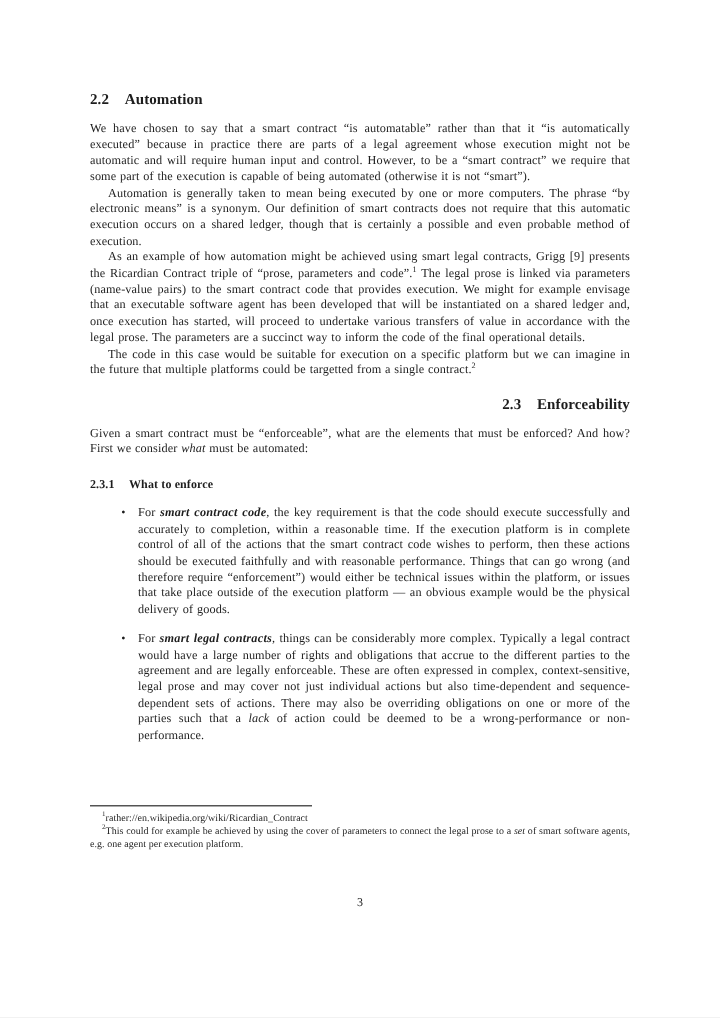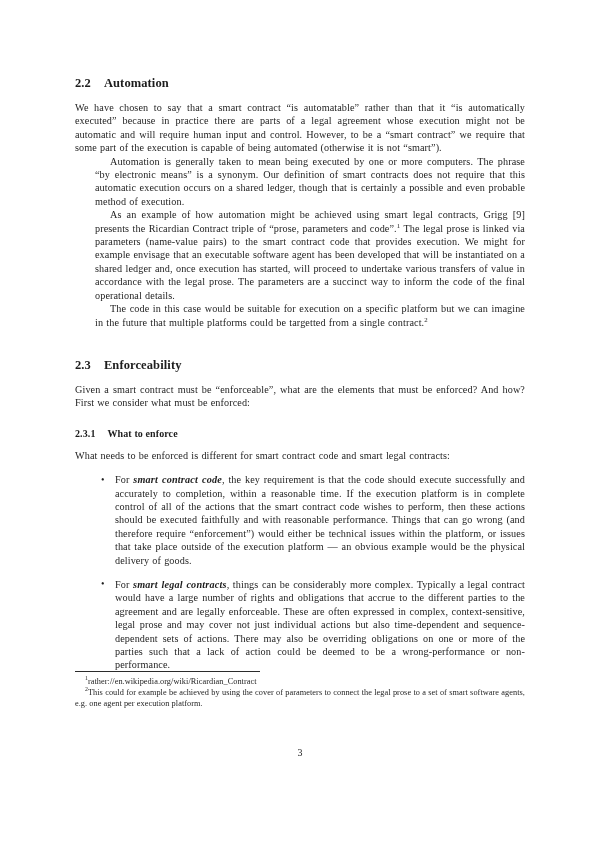--- a/index.html
+++ b/index.html
@@ -19,44 +19,44 @@
     left: 75px;
     width: 450px;
   }
   .sec-heading {
     font-size: 12.5px;
     font-weight: bold;
     margin: 0 0 10px 0;
     letter-spacing: 0.1px;
   }
   .sec-heading .num { margin-right: 13px; }
-  .sec-heading.spaced { margin-top: 29px; }
+  .sec-heading.spaced { margin-top: 14px; text-align: right; }
   .sub-heading {
     font-size: 10px;
     font-weight: bold;
     margin: 18px 0 10px 0;
     letter-spacing: 0.1px;
   }
   .sub-heading .num { margin-right: 12px; }
   p.body {
     margin: 0;
     font-size: 10.2px;
     line-height: 13.4px;
     text-align: justify;
     letter-spacing: 0.1px;
     word-spacing: 0.5px;
   }
-  p.indent { text-indent: 15px; margin-left: 20px; }
+  p.indent { text-indent: 15px; }
   sup.fnmark {
     font-size: 6.8px;
     vertical-align: super;
     line-height: 0;
   }
   .bold-italic { font-weight: bold; font-style: italic; letter-spacing: 0.2px; }
-  .italic { }
+  .italic { font-style: italic; }
   ul.bullets {
     list-style: none;
     margin: 11px 0 0 0;
     padding: 0 0 0 40px;
   }
   ul.bullets li {
     position: relative;
     margin: 0 0 11px 0;
     font-size: 10.2px;
     line-height: 13.4px;
@@ -115,27 +115,26 @@
     <p class="body indent">Automation is generally taken to mean being executed by one or more computers. The phrase “by electronic means” is a synonym. Our definition of smart contracts does not require that this automatic execution occurs on a shared ledger, though that is certainly a possible and even probable method of execution.</p>
 
     <p class="body indent"><span>As an example of how automation might be achieved using smart legal contracts, Grigg [9] presents the Ricardian Contract triple of “prose, parameters and code”.</span><sup class="fnmark">1</sup><span> The legal prose is linked via parameters (name-value pairs) to the smart contract code that provides execution. We might for example envisage that an executable software agent has been developed that will be instantiated on a shared ledger and, once execution has started, will proceed to undertake various transfers of value in accordance with the legal prose. The parameters are a succinct way to inform the code of the final operational details.</span></p>
 
     <p class="body indent"><span>The code in this case would be suitable for execution on a specific platform but we can imagine in the future that multiple platforms could be targetted from a single contract.</span><sup class="fnmark">2</sup></p>
 
     <h2 class="sec-heading spaced">
       <span class="num">2.3</span><span>Enforceability</span>
     </h2>
 
-    <p class="body"><span>Given a smart contract must be “enforceable”, what are the elements that must be enforced? And how? First we consider </span><span class="italic">what</span><span> must be enforced:</span></p>
+    <p class="body"><span>Given a smart contract must be “enforceable”, what are the elements that must be enforced? And how? First we consider </span><span class="italic">what</span><span> must be automated:</span></p>
 
     <h3 class="sub-heading">
       <span class="num">2.3.1</span><span>What to enforce</span>
     </h3>
 
-    <p class="body">What needs to be enforced is different for smart contract code and smart legal contracts:</p>
 
     <ul class="bullets">
       <li>
         <span class="bullet-dot">•</span><span>For </span><span class="bold-italic">smart contract code</span><span>, the key requirement is that the code should execute successfully and accurately to completion, within a reasonable time. If the execution platform is in complete control of all of the actions that the smart contract code wishes to perform, then these actions should be executed faithfully and with reasonable performance. Things that can go wrong (and therefore require “enforcement”) would either be technical issues within the platform, or issues that take place outside of the execution platform — an obvious example would be the physical delivery of goods.</span>
       </li>
       <li>
         <span class="bullet-dot">•</span><span>For </span><span class="bold-italic">smart legal contracts</span><span>, things can be considerably more complex. Typically a legal contract would have a large number of rights and obligations that accrue to the different parties to the agreement and are legally enforceable. These are often expressed in complex, context-sensitive, legal prose and may cover not just individual actions but also time-dependent and sequence-dependent sets of actions. There may also be overriding obligations on one or more of the parties such that a </span><span class="italic">lack</span><span> of action could be deemed to be a wrong-performance or non-performance.</span>
       </li>
     </ul>
 

